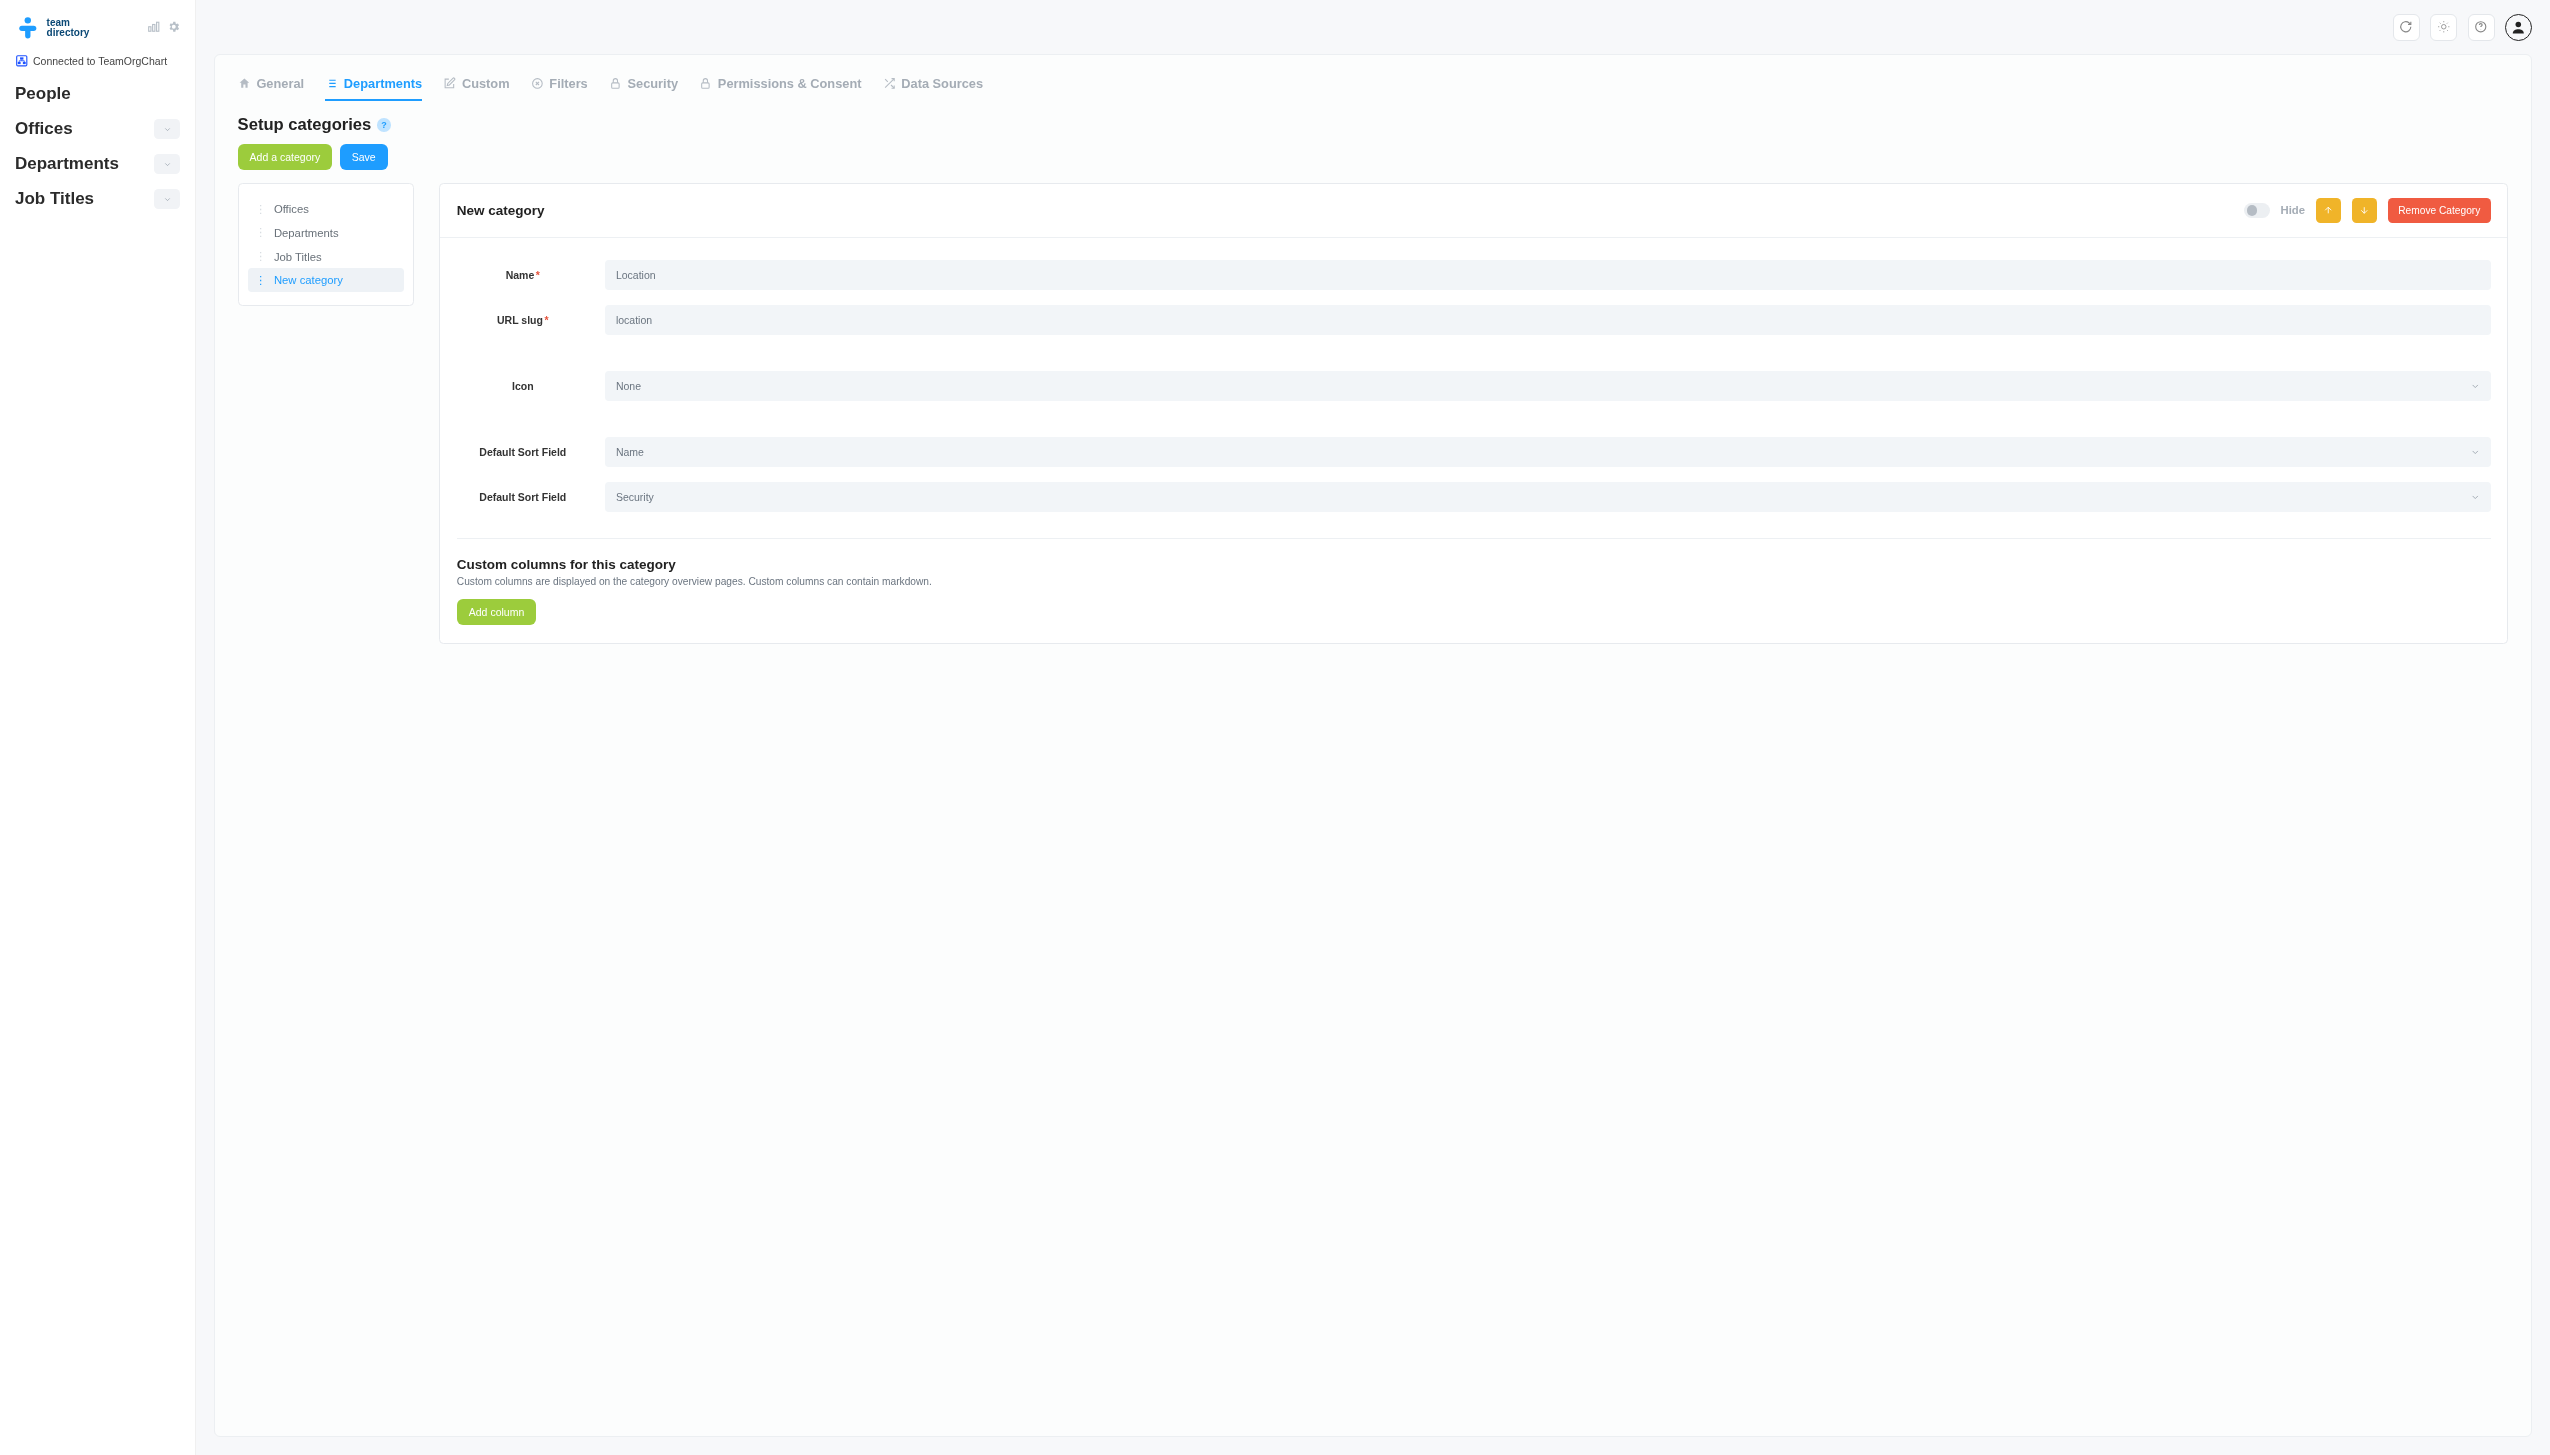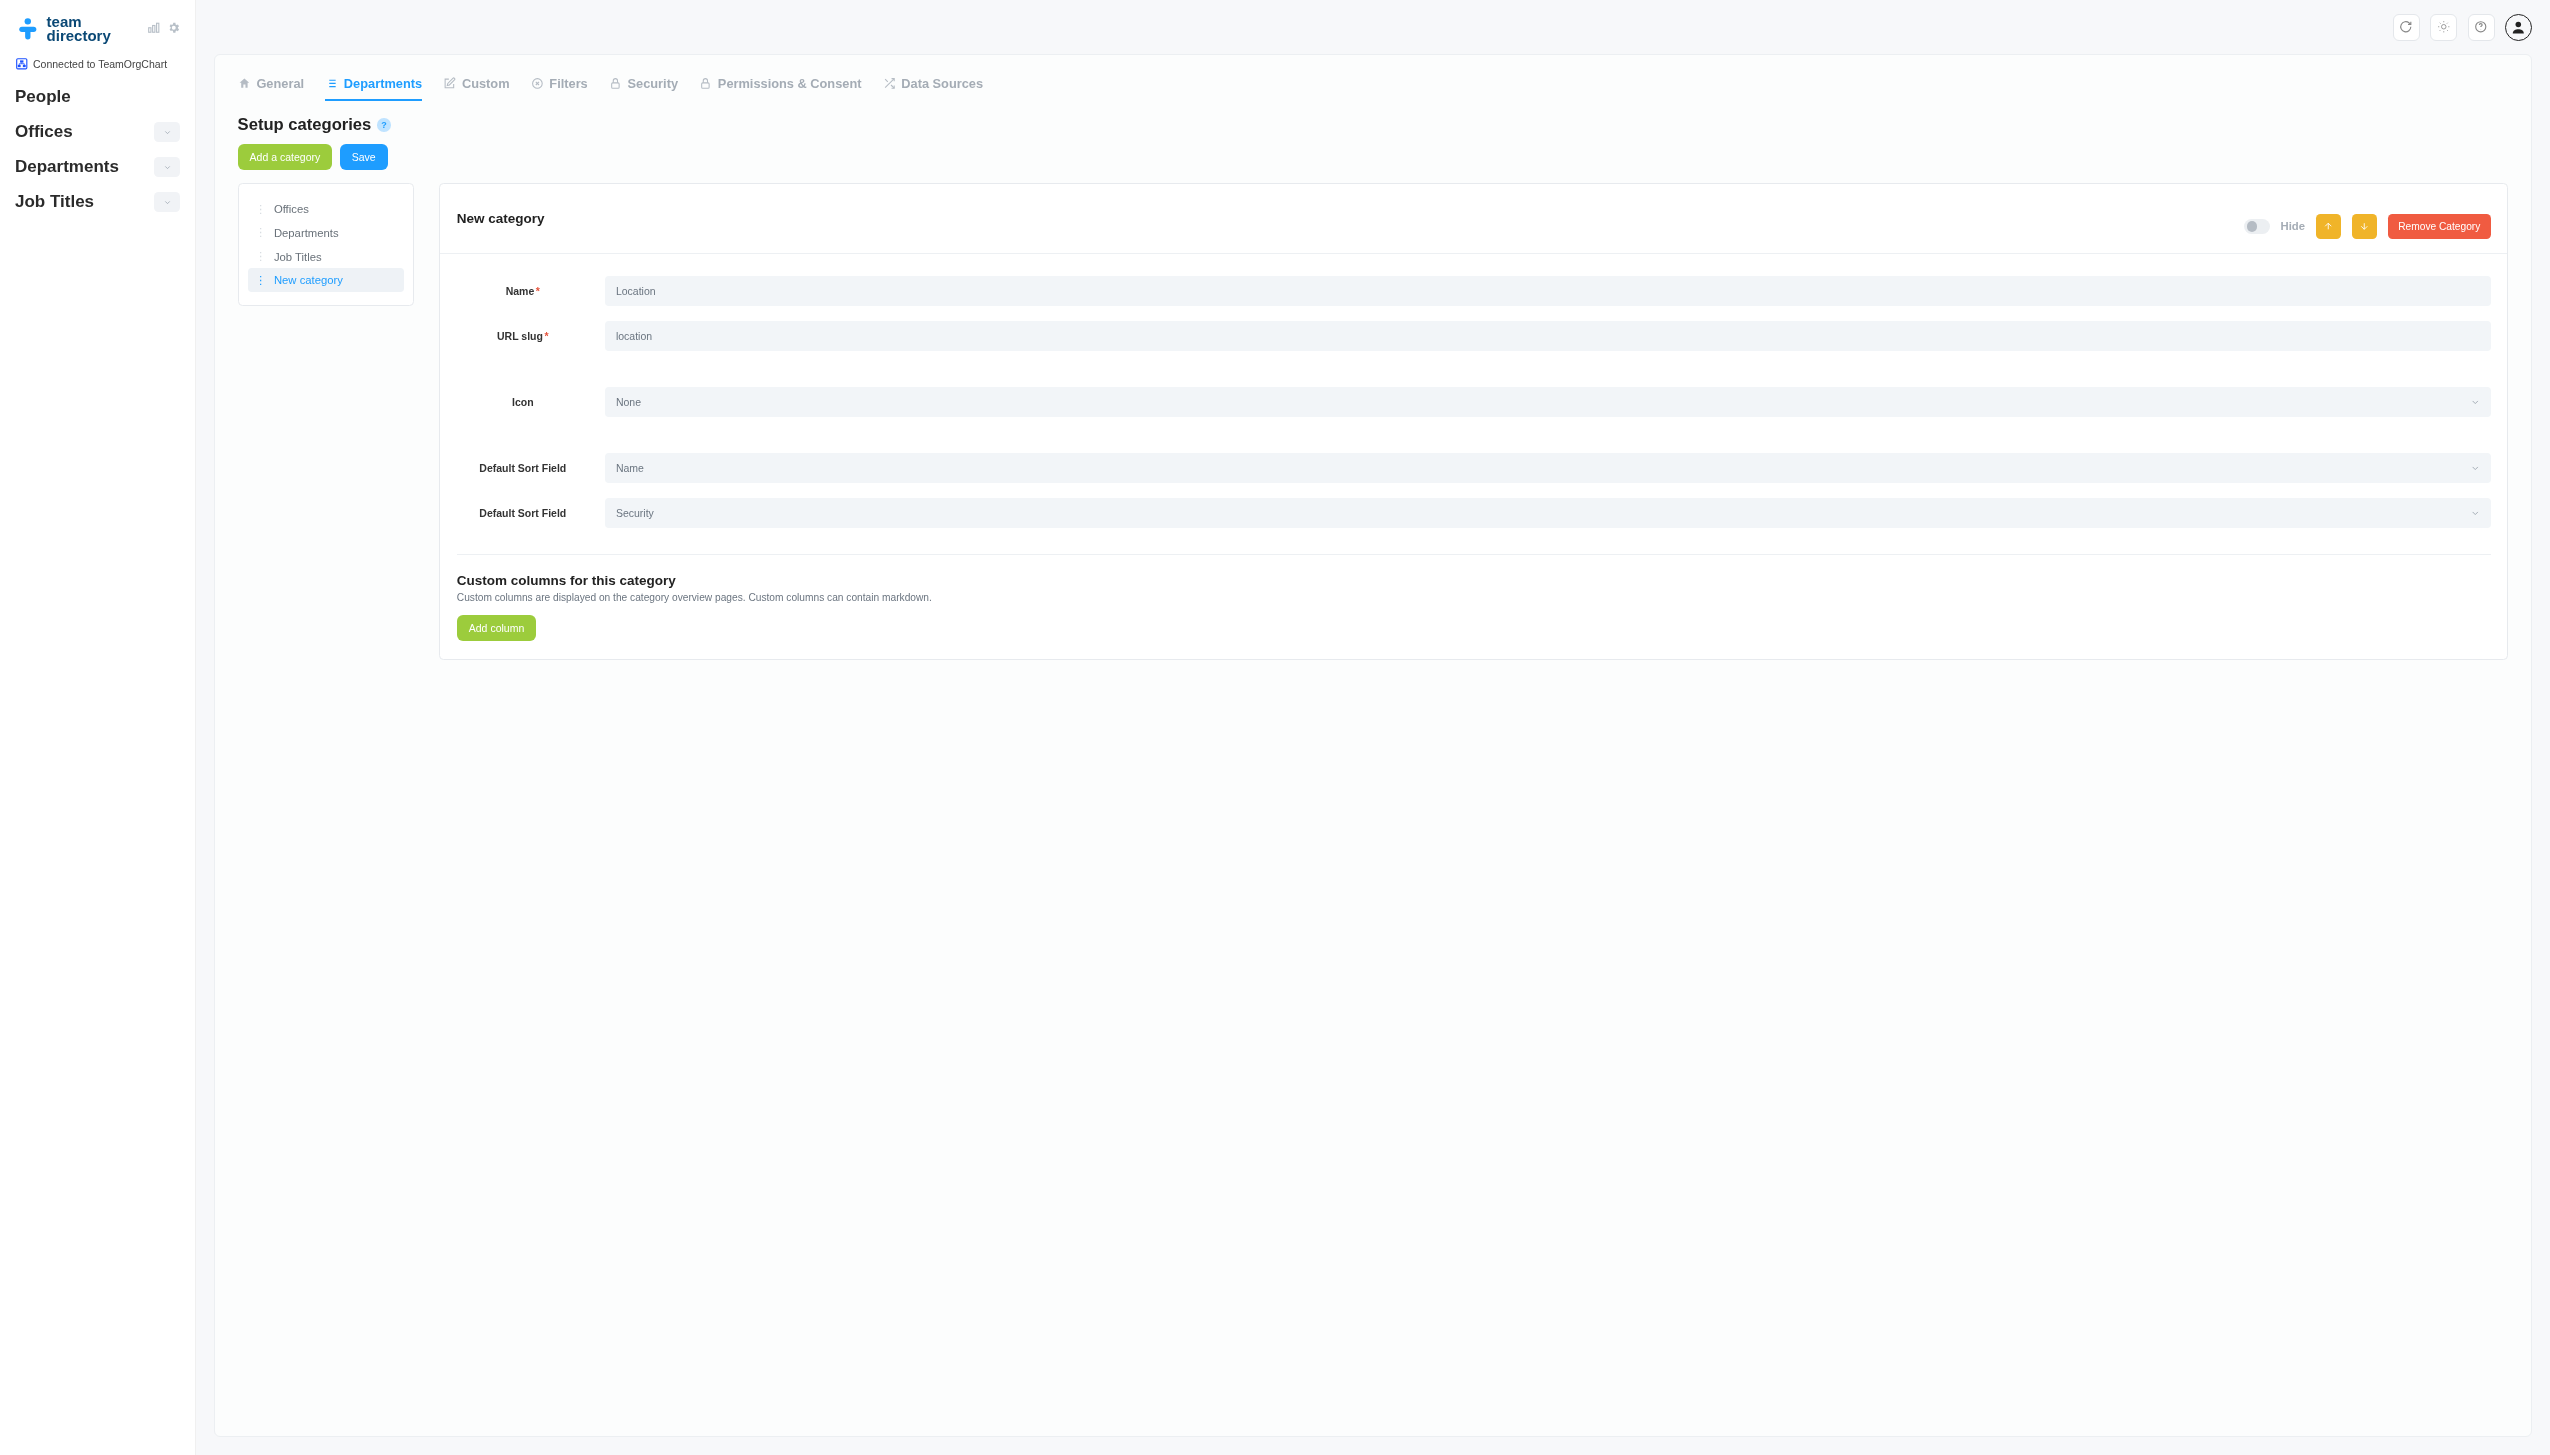--- a/index.html
+++ b/index.html
@@ -2,21 +2,21 @@
 <html style="font-size:12px"><head>
 <meta charset="utf-8">
 <style>
   * { box-sizing: border-box; margin: 0; padding: 0; }
   html, body { height: 100%; font-family: -apple-system, BlinkMacSystemFont, "Segoe UI", Helvetica, Arial, sans-serif; background:#f7f8fa; color:#2b2b2b; }
   .app { display:flex; height:100%; }
   
   .sidebar { width:196px; background:#fff; border-right:0.8px solid #f0f0f0; padding:15px 0; display:flex; flex-direction:column; }
   .logo-row { display:flex; align-items:center; justify-content:space-between; padding:0 15px 13.5px 15px; }
   .logo { display:flex; align-items:center; gap:6px; }
-  .logo-text { font-weight:800; font-size:15px; line-height:0.95; color:#0a4875; }
+  .logo-text { font-weight:800; font-size:10px; line-height:0.95; color:#0a4875; }
   .logo-icons { display:flex; gap:6px; align-items:center; color:#b8c0c8; }
   .connected { display:flex; align-items:center; gap:4.5px; padding:0 15px 10.5px 15px; font-size:10.5px; color:#444; }
   .nav { list-style:none; padding:0 15px; }
   .nav li { margin-bottom:3px; }
   .nav-link { display:flex; align-items:center; justify-content:space-between; text-decoration:none; color:#2b2b2b; font-weight:700; font-size:17px; padding:6px 0; }
   .nav-link .chev-btn { width:25.6px; height:19.6px; border-radius:4.5px; background:#f1f3f6; display:flex; align-items:center; justify-content:center; color:#9aa3ad; }
   
   .main { flex:1; display:flex; flex-direction:column; min-width:0; }
   .topbar { display:flex; align-items:center; justify-content:flex-end; padding:13.5px 18px; gap:10.5px; }
   .icon-btn { width:27px; height:27px; border:0.8px solid #e4e7eb; border-radius:6px; display:flex; align-items:center; justify-content:center; color:#888; background:#fff; cursor:pointer; }
@@ -40,21 +40,21 @@
   
   .cols { display:flex; gap:25.6px; align-items:flex-start; }
   .cat-list { width:176px; border:0.8px solid #e7eaee; border-radius:4.5px; padding:13.5px 9px; background:#fff; }
   .cat-item { display:flex; align-items:center; gap:7.5px; padding:5.3px 7.5px; border-radius:3.8px; color:#697179; font-size:11.3px; cursor:grab; }
   .cat-item .grip { color:#d7dce1; }
   .cat-item.active { background:#eef2f6; color:#1e9dff; }
   .cat-item.active .grip { color:#1e9dff; }
   .form-panel { flex:1; border:0.8px solid #e7eaee; border-radius:4.5px; background:#fff; overflow:hidden; }
   .form-head { display:flex; align-items:center; justify-content:space-between; padding:13.5px 16.6px; border-bottom:0.8px solid #edf0f3; }
   .form-head h2 { font-size:13.5px; font-weight:800; color:#222; }
-  .form-head-ctrls { display:flex; align-items:center; gap:10.5px;margin-top:16px; }
+  .form-head-ctrls { display:flex; align-items:center; gap:10.5px; }
   .toggle { width:25.6px; height:15px; border-radius:7.5px; background:#eceff2; position:relative; cursor:pointer; }
   .toggle::after { content:""; position:absolute; width:10.5px; height:10.5px; border-radius:50%; background:#b5bcc4; left:2.3px; top:2.3px; }
   .hide-label { color:#a4acb5; font-weight:600; font-size:11.3px; }
   .sq-btn { width:25.6px; height:25.6px; border:none; border-radius:4.5px; display:flex; align-items:center; justify-content:center; color:#fff; cursor:pointer; }
   .sq-btn.amber { background:#f0b429; }
   .btn-danger { background:#f05b41; color:#fff; border:none; border-radius:4.5px; padding:6.8px 10.5px; font-size:10.2px; cursor:pointer; }
   .form-body { padding:7.5px 16.6px 18px 16.6px; }
   .form-row { display:flex; align-items:center; gap:16.6px; margin-top:15px; }
   .form-row.extra-gap { margin-top:36px; }
   .form-row label { width:132px; text-align:center; font-size:10.5px; font-weight:700; color:#333; flex-shrink:0; }

